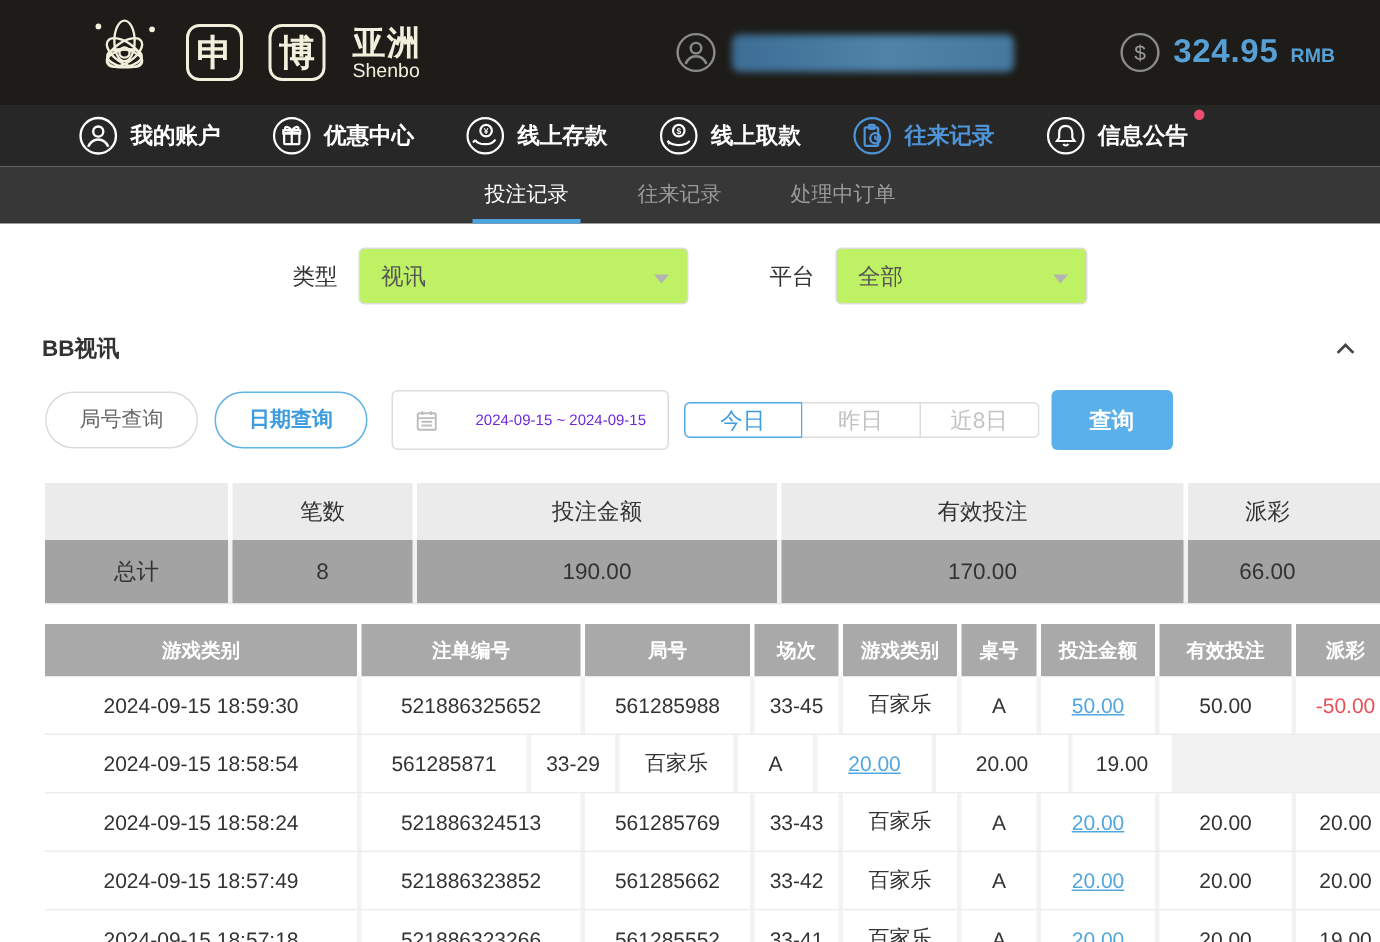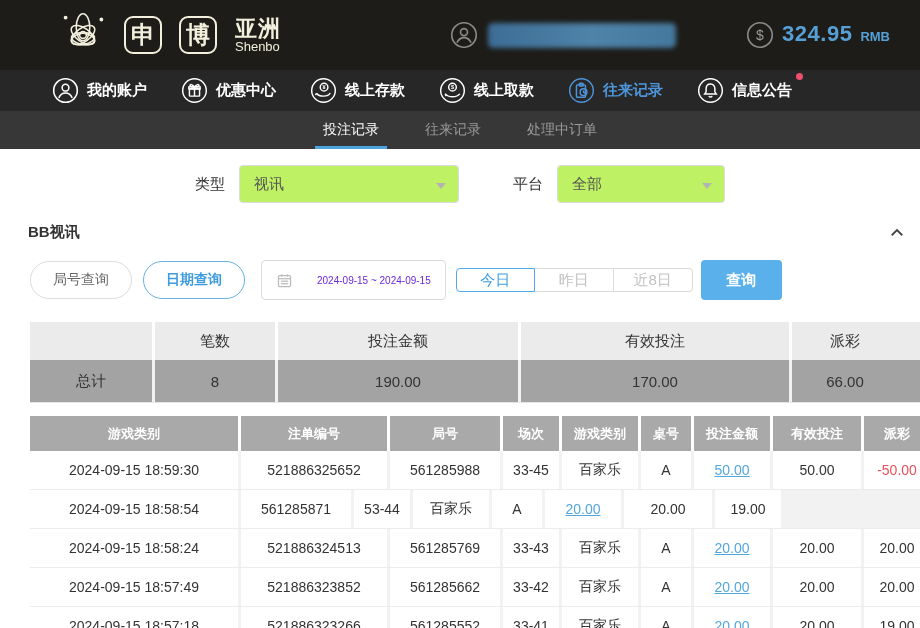--- a/index.html
+++ b/index.html
@@ -269,21 +269,21 @@
         <div class="td c3">33-45</div>
         <div class="td c4">百家乐</div>
         <div class="td c5">A</div>
         <div class="td c6 link">50.00</div>
         <div class="td c7">50.00</div>
         <div class="td c8 neg">-50.00</div>
       </div>
       <div class="det-row">
         <div class="td c0">2024-09-15 18:58:54</div>
         <div class="td c2">561285871</div>
-        <div class="td c3">53-44</div>
+        <div class="td c3">33-29</div>
         <div class="td c4">百家乐</div>
         <div class="td c5">A</div>
         <div class="td c6 link">20.00</div>
         <div class="td c7">20.00</div>
         <div class="td c8">19.00</div>
       </div>
       <div class="det-row">
         <div class="td c0">2024-09-15 18:58:24</div>
         <div class="td c1">521886324513</div>
         <div class="td c2">561285769</div>

